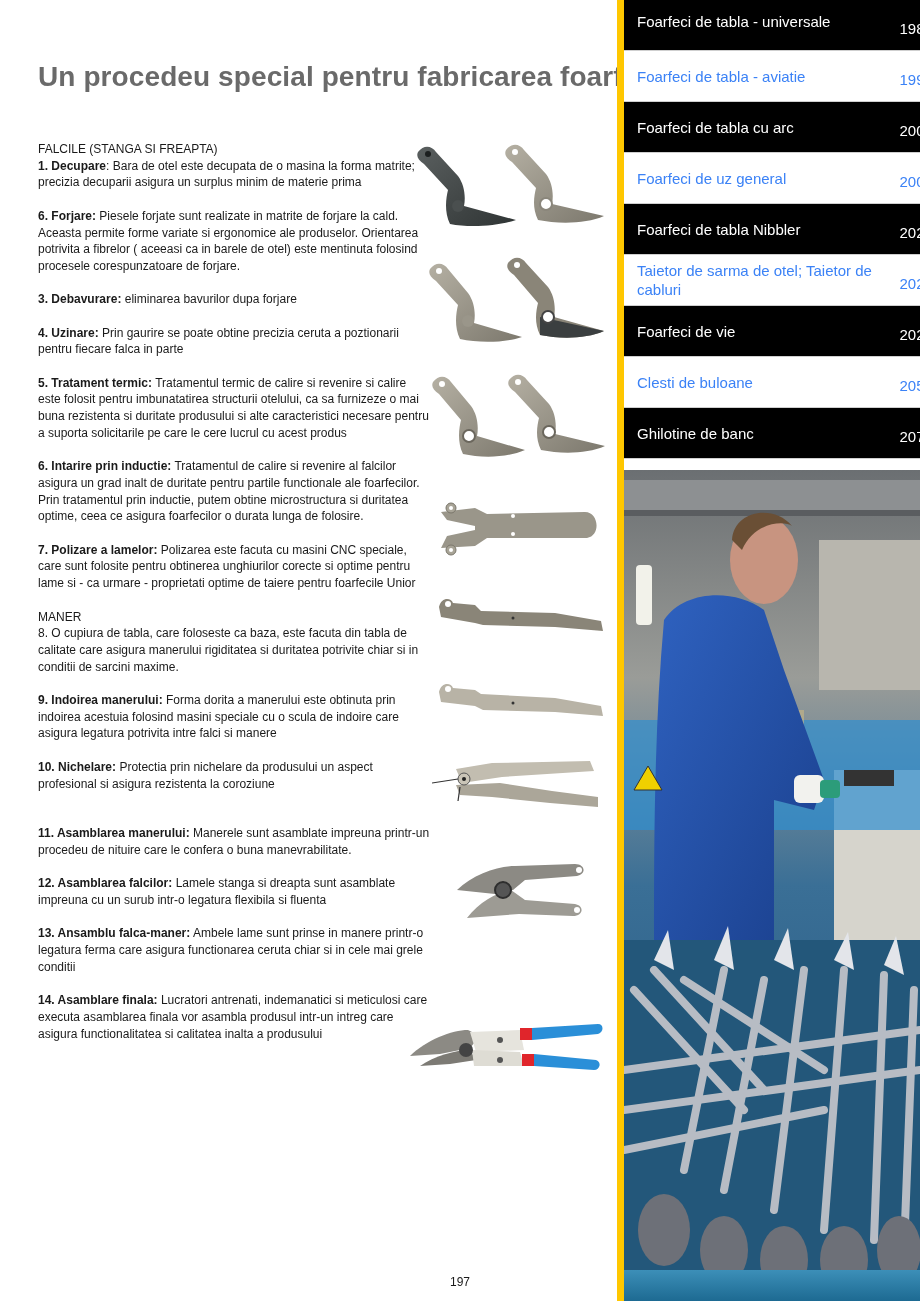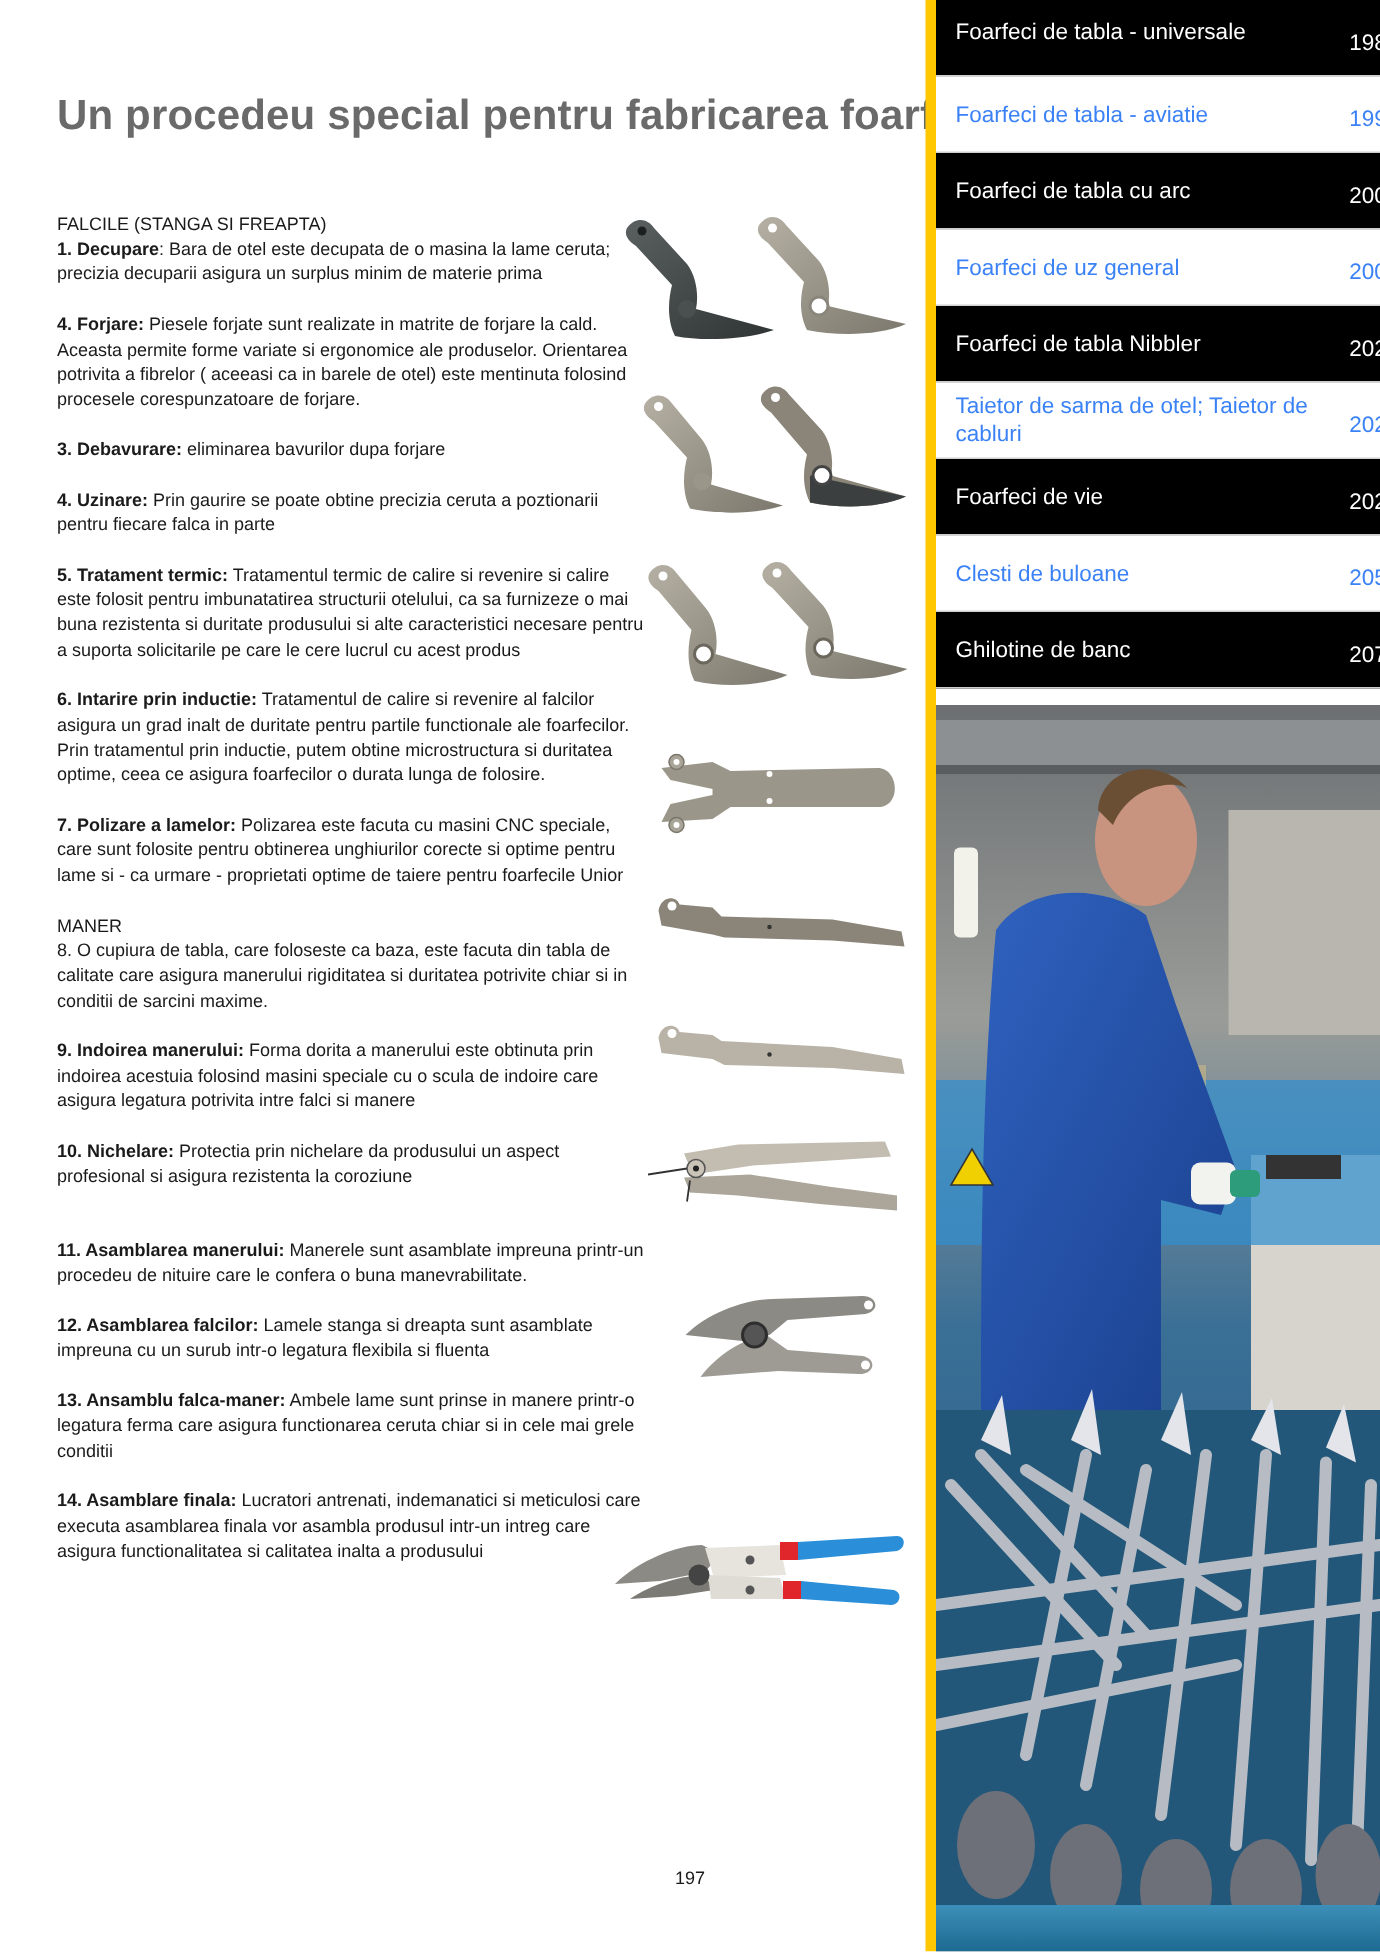--- a/index.html
+++ b/index.html
@@ -16,21 +16,21 @@
     }
     .content {
       position: absolute; left: 38px; top: 141px; width: 392px;
       font-size: 12px; line-height: 16.7px; color: #1a1a1a;
     }
     .content .sec-head { font-weight: normal; }
     .content p { margin: 0 0 16.7px 0; }
     .content p.gap2 { margin-bottom: 33px; }
     .content b { font-weight: bold; }
     .page-number {
-      position: absolute; left: 450px; top: 1245px;
+      position: absolute; left: 450px; top: 1275px;
       font-size: 12px; color: #1a1a1a;
     }
     
     .tool-img { position: absolute; }
     
     .yellow-bar {
       position: absolute; left: 617px; top: 0; width: 7px; height: 1301px;
       background: #ffc700;
     }
     .menu {
@@ -52,22 +52,22 @@
       overflow: hidden;
     }
   </style>
 </head>
 <body>
 
 <h1 class="title">Un procedeu special pentru fabricarea foarfecelor</h1>
 
 <div class="content">
   <div class="sec-head">FALCILE (STANGA SI FREAPTA)</div>
-  <p><b>1. Decupare</b><span>: Bara de otel este decupata de o masina la lame ceruta; precizia decuparii asigura un surplus minim de materie prima</span></p>
-  <p><b>4. Forjare:</b><span> Piesele forjate sunt realizate in matrite de forjare la cald. Aceasta permite forme variate si ergonomice ale produselor. Orientarea potrivita a fibrelor ( aceeasi ca in barele de otel) este mentinuta folosind procesele corespunzatoare de forjare.</span></p>
+  <p><b>1. Decupare</b><span>: Bara de otel este decupata de o masina la forma matrite; precizia decuparii asigura un surplus minim de materie prima</span></p>
+  <p><b>6. Forjare:</b><span> Piesele forjate sunt realizate in matrite de forjare la cald. Aceasta permite forme variate si ergonomice ale produselor. Orientarea potrivita a fibrelor ( aceeasi ca in barele de otel) este mentinuta folosind procesele corespunzatoare de forjare.</span></p>
   <p><b>3. Debavurare:</b><span> eliminarea bavurilor dupa forjare</span></p>
   <p><b>4. Uzinare:</b><span> Prin gaurire se poate obtine precizia ceruta a poztionarii pentru fiecare falca in parte</span></p>
   <p><b>5. Tratament termic:</b><span> Tratamentul termic de calire si revenire si calire este folosit pentru imbunatatirea structurii otelului, ca sa furnizeze o mai buna rezistenta si duritate produsului si alte caracteristici necesare pentru a suporta solicitarile pe care le cere lucrul cu acest produs</span></p>
   <p><b>6. Intarire prin inductie:</b><span> Tratamentul de calire si revenire al falcilor asigura un grad inalt de duritate pentru partile functionale ale foarfecilor. Prin tratamentul prin inductie, putem obtine microstructura si duritatea optime, ceea ce asigura foarfecilor o durata lunga de folosire.</span></p>
   <p><b>7. Polizare a lamelor:</b><span> Polizarea este facuta cu masini CNC speciale, care sunt folosite pentru obtinerea unghiurilor corecte si optime pentru lame si - ca urmare - proprietati optime de taiere pentru foarfecile Unior</span></p>
 
   <div class="sec-head">MANER</div>
   <p><span>8. O cupiura de tabla, care foloseste ca baza, este facuta din tabla de calitate care asigura manerului rigiditatea si duritatea potrivite chiar si in conditii de sarcini maxime.</span></p>
   <p><b>9. Indoirea manerului:</b><span> Forma dorita a manerului este obtinuta prin indoirea acestuia folosind masini speciale cu o scula de indoire care asigura legatura potrivita intre falci si manere</span></p>
   <p class="gap2"><b>10. Nichelare:</b><span> Protectia prin nichelare da produsului un aspect profesional si asigura rezistenta la coroziune</span></p>

